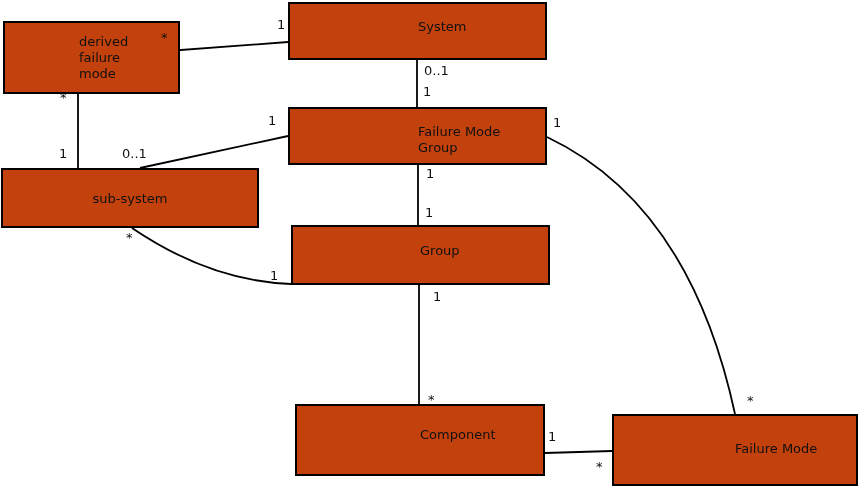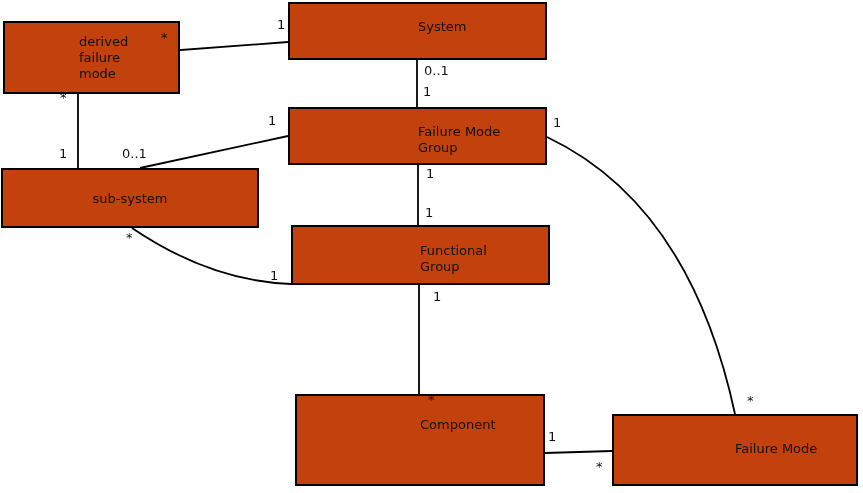--- a/index.html
+++ b/index.html
@@ -37,21 +37,21 @@
     line-height: 16px;
     white-space: nowrap;
   }
   .box div { display: block; }
 
   .box-derived      { left: 3px;   top: 21px;  width: 177px; height: 73px; padding: 11px 0 0 74px; }
   .box-system       { left: 288px; top: 2px;   width: 259px; height: 58px; padding: 15px 0 0 128px; }
   .box-fmg          { left: 288px; top: 107px; width: 259px; height: 58px; padding: 15px 0 0 128px; }
   .box-subsystem    { left: 1px;   top: 168px; width: 258px; height: 60px; padding: 21px 0 0 0; text-align: center; }
   .box-fg           { left: 291px; top: 225px; width: 259px; height: 60px; padding: 16px 0 0 127px; }
-  .box-component    { left: 295px; top: 394px; width: 250px; height: 92px; padding: 21px 0 0 123px; }
+  .box-component    { left: 295px; top: 404px; width: 250px; height: 72px; padding: 21px 0 0 123px; }
   .box-failure-mode { left: 612px; top: 414px; width: 246px; height: 72px; padding: 25px 0 0 121px; }
 
   .mult {
     position: absolute;
     font-size: 13px;
     line-height: 15px;
     color: #111111;
   }
   .m1a { left: 161px; top: 30px; }
   .m1b { left: 277px; top: 17px; }
@@ -102,21 +102,20 @@
   <div class="box box-fmg">
     <div>Failure Mode</div>
     <div>Group</div>
   </div>
 
   <div class="box box-subsystem">
     <div>sub-system</div>
   </div>
 
   <div class="box box-fg">
-    <div>Functional</div>
     <div>Group</div>
   </div>
 
   <div class="box box-component">
     <div>Component</div>
   </div>
 
   <div class="box box-failure-mode">
     <div>Failure Mode</div>
   </div>

